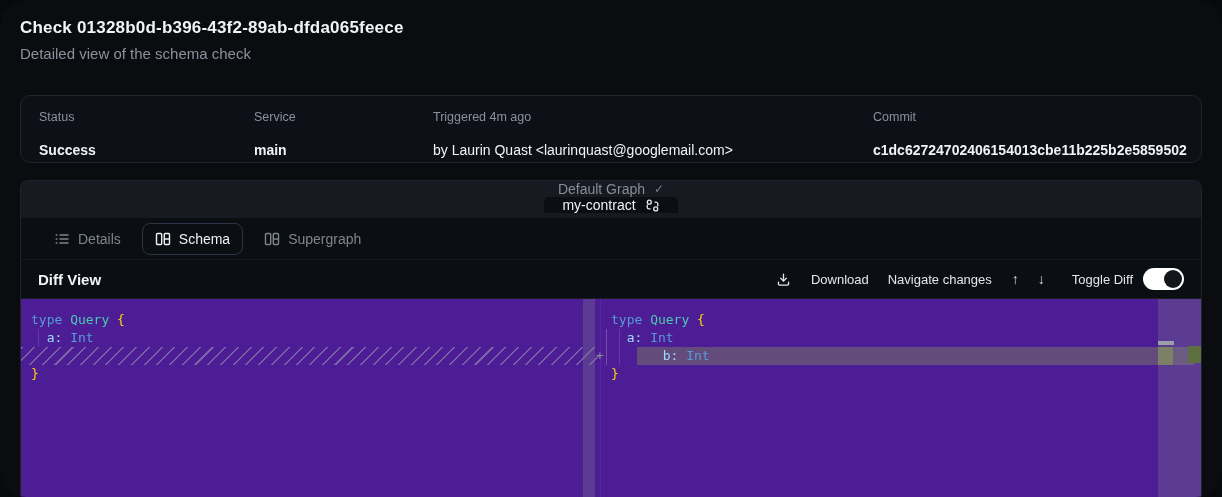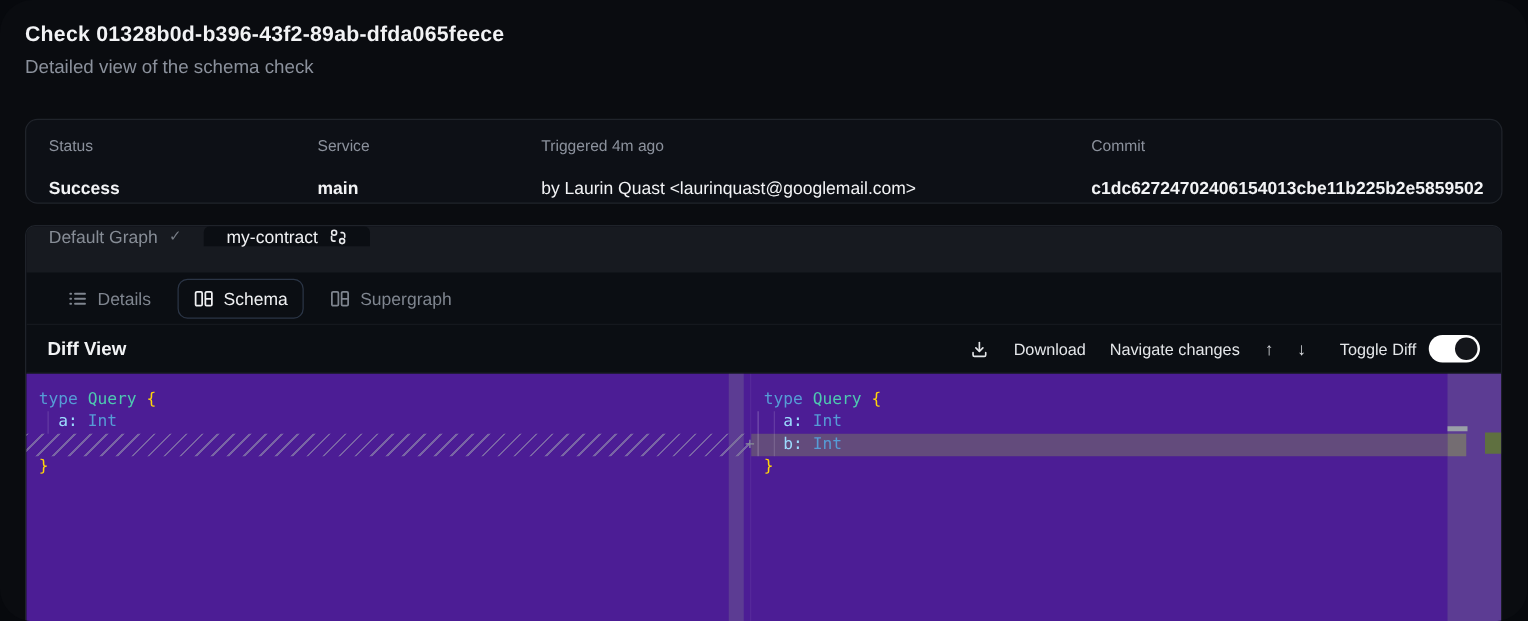--- a/index.html
+++ b/index.html
@@ -27,21 +27,21 @@
   .meta-field.f2 { left:412px; }
   .meta-field.f2 .value { font-weight:400; }
   .meta-field.f3 { left:852px; }
 
   
   .main-card {
     position:absolute; left:20px; top:180px; width:1182px; height:317px;
     background:#0b0e13; border:1px solid #1f232a; border-bottom:none;
     border-radius:8px 8px 0 0; overflow:hidden;
   }
-  .graph-tabs { display:flex; align-items:flex-start; height:37px; background:#171a20; }
+  .graph-tabs { display:flex; align-items:center; height:37px; background:#171a20;flex-direction:column; }
   .graph-tab {
     display:flex; align-items:center; gap:9px; padding:0 18px;
     font-size:14px; color:#878d96; cursor:pointer; white-space:nowrap;
   }
   .graph-tab.active { background:#0b0e13; color:#f0f1f3; border-radius:5px 5px 0 0; }
   .graph-tab .glyph { font-size:12px; line-height:1; opacity:.85; }
   .graph-tab svg { display:block; }
 
   .view-tabs { display:flex; align-items:center; height:41px; padding:0 0 0 20px; }
   .view-tab {
@@ -78,21 +78,21 @@
   .editor { position:absolute; top:0; bottom:0; padding-top:12px; }
   .editor.left { left:0; width:579px; }
   .editor.right { left:580px; width:600px; }
   .code-line { height:18px; line-height:18px; padding-left:10px; white-space:pre; color:#d4d4d4; }
   .code-line.hatched {
     padding-left:0;
     background:repeating-linear-gradient(135deg,
       rgba(165,171,180,0.50) 0px, rgba(165,171,180,0.50) 1.5px,
       transparent 1.5px, transparent 9px);
   }
-  .code-line.added { background:rgba(152,182,66,0.30); width:557px; }
+  .code-line.added { background:rgba(152,182,66,0.30); width:557px;margin-left:36px; }
   .tok-kw { color:#569cd6; }
   .tok-typename { color:#4ec9b0; }
   .tok-brace { color:#ffd60a; }
   .tok-field { color:#9cdcfe; }
 
   .divider-line { position:absolute; left:579px; top:0; bottom:0; width:1px; background:rgba(255,255,255,0.05); }
   .plus-badge { position:absolute; left:566px; top:48px; width:26px; height:18px;
     line-height:18px; text-align:center; color:#878d96; }
   .indent-guide { position:absolute; width:1px; background:rgba(255,255,255,0.13); }
   .guide-left { left:17px; top:30px; height:18px; }

